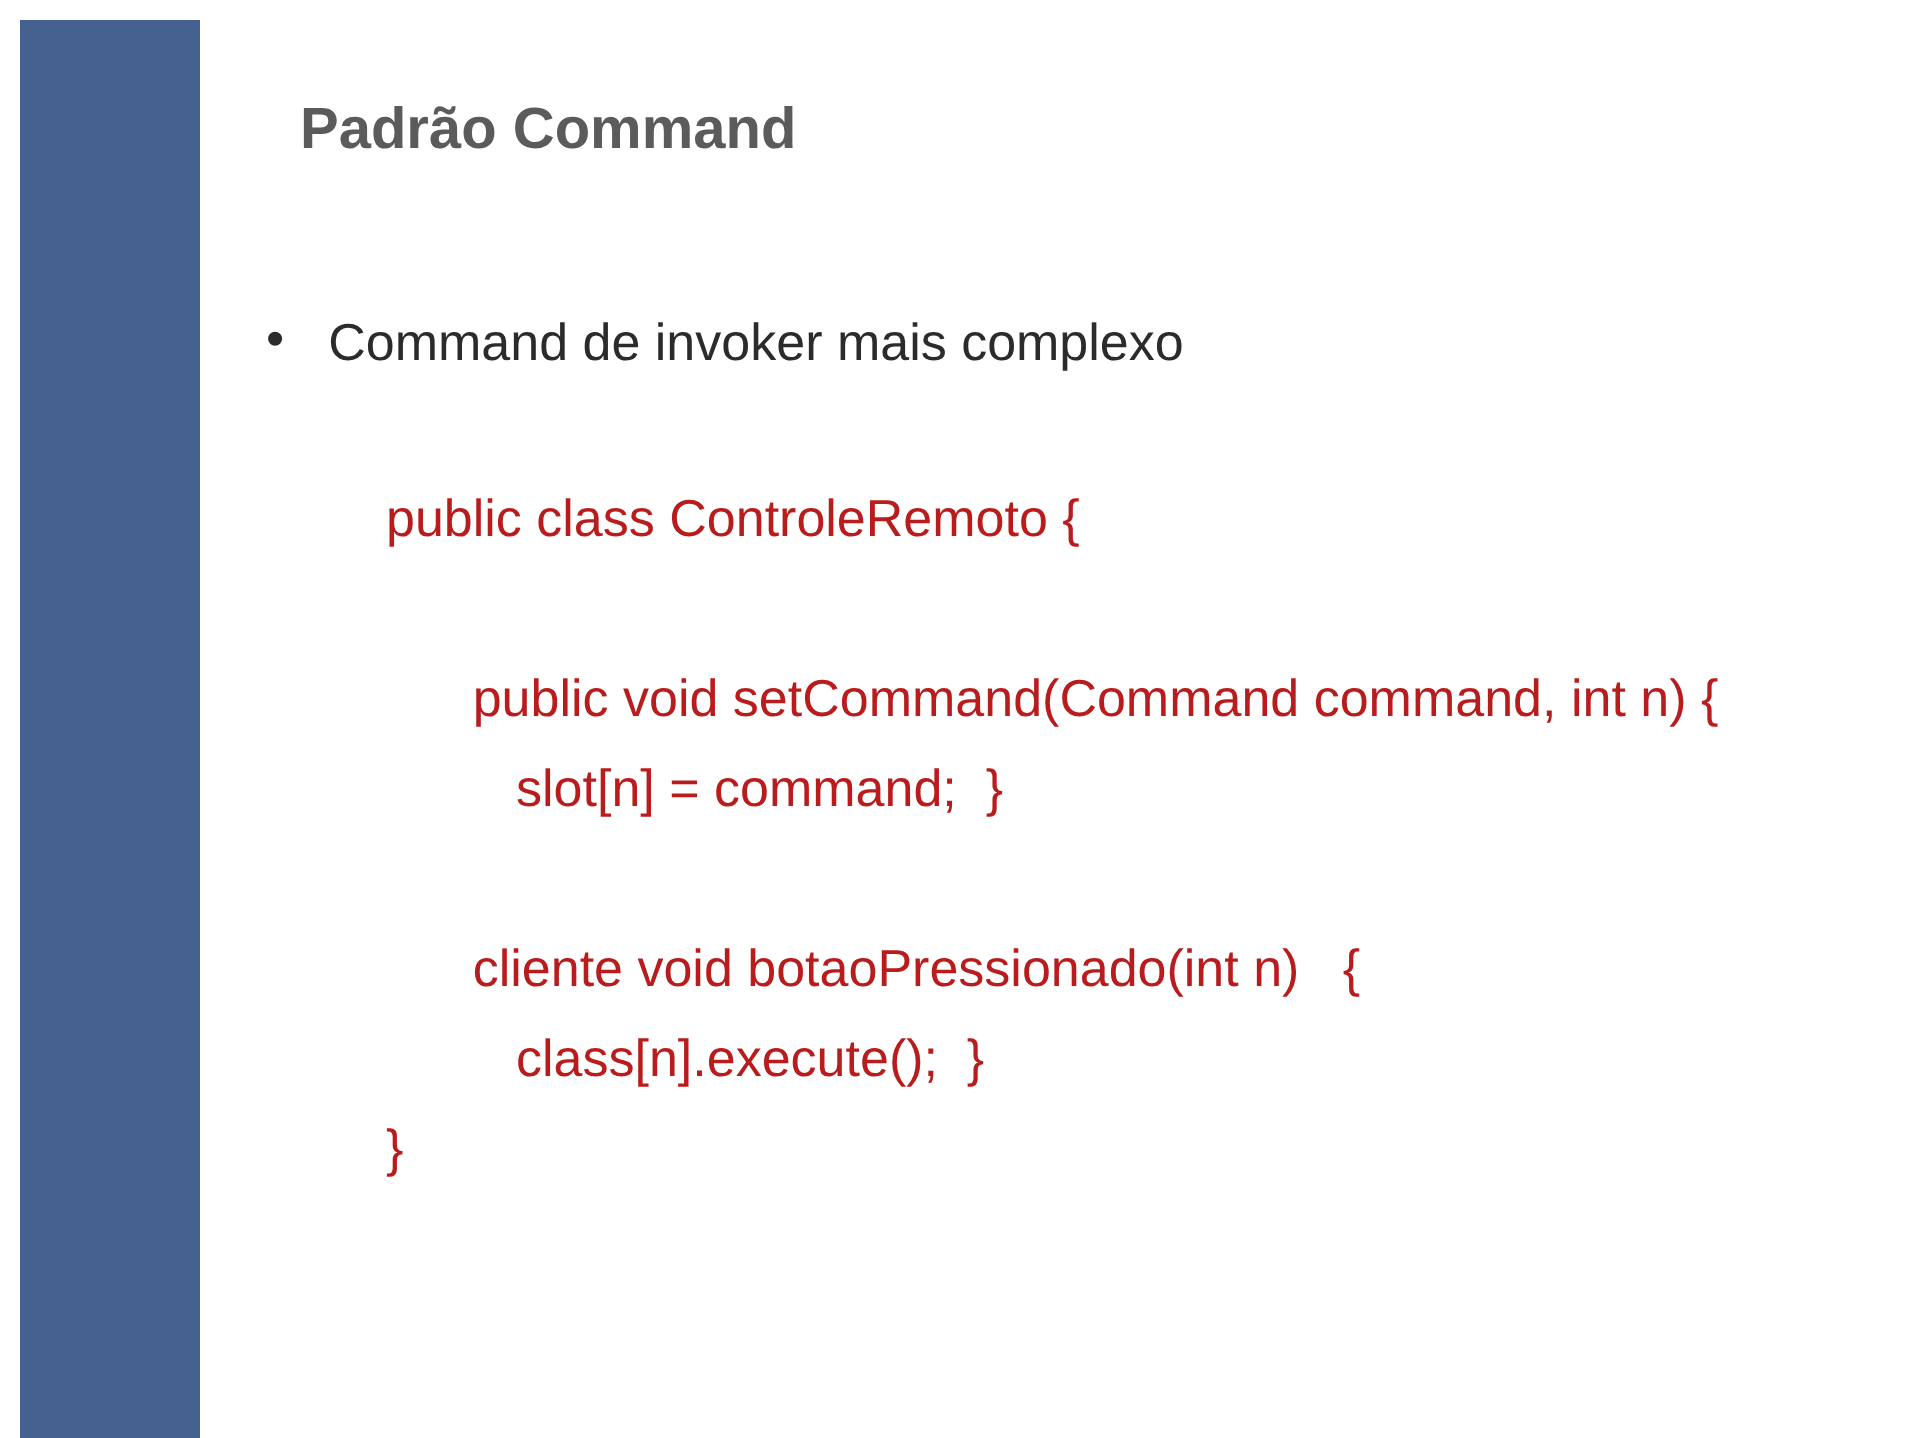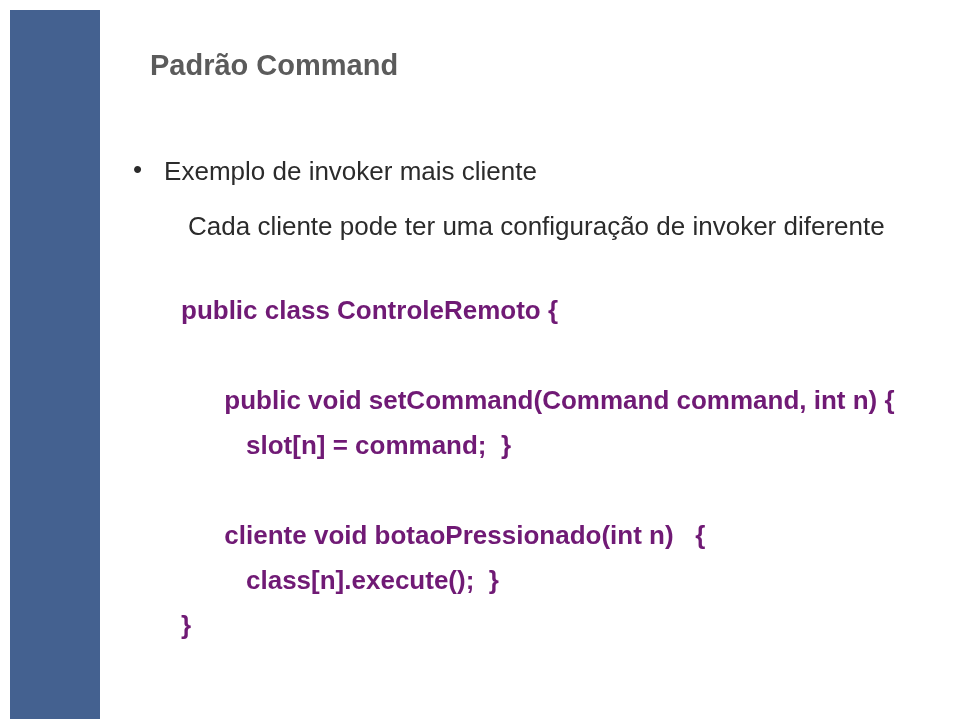--- a/index.html
+++ b/index.html
@@ -57,49 +57,47 @@
     line-height: 1.25;
   }
   .sub-line {
     font-size: 26px;
     color: #2b2b2b;
     margin-left: 60px;
     line-height: 1.35;
     margin-top: 4px;
   }
   .code-block {
-    margin-left: 48px;
+    margin-left: 60px;
     margin-top: 34px;
     font-size: 26px;
-    color: #701a75;
+    color: #b91c1c;
     line-height: 1.35;
-    font-weight: bold;
   }
   .code-line {
     white-space: pre;
   }
   .small {
     font-size: 22px;
   }
 </style>
 </head>
 <body>
 
 <div class="slide">
   <div class="sidebar"></div>
 
   <div class="title">Padrão Command</div>
 
   <div class="content">
     <div class="bullet-line">
       <span class="bullet">•</span>
-      <span class="bullet-text">Exemplo de invoker mais cliente</span>
+      <span class="bullet-text">Command de invoker mais complexo</span>
     </div>
 
-    <div class="sub-line">Cada cliente pode ter uma configuração de invoker diferente</div>
 
     <div class="code-block">
       <div class="code-line">public class ControleRemoto {</div>
       <div class="code-line"> </div>
       <div class="code-line">      public void setCommand(Command command, int n) {</div>
       <div class="code-line">         slot[n] = command;  }</div>
       <div class="code-line"> </div>
       <div class="code-line">      cliente void botaoPressionado(int n)   {</div>
       <div class="code-line">         class[n].execute();  }</div>
       <div class="code-line">}</div>

